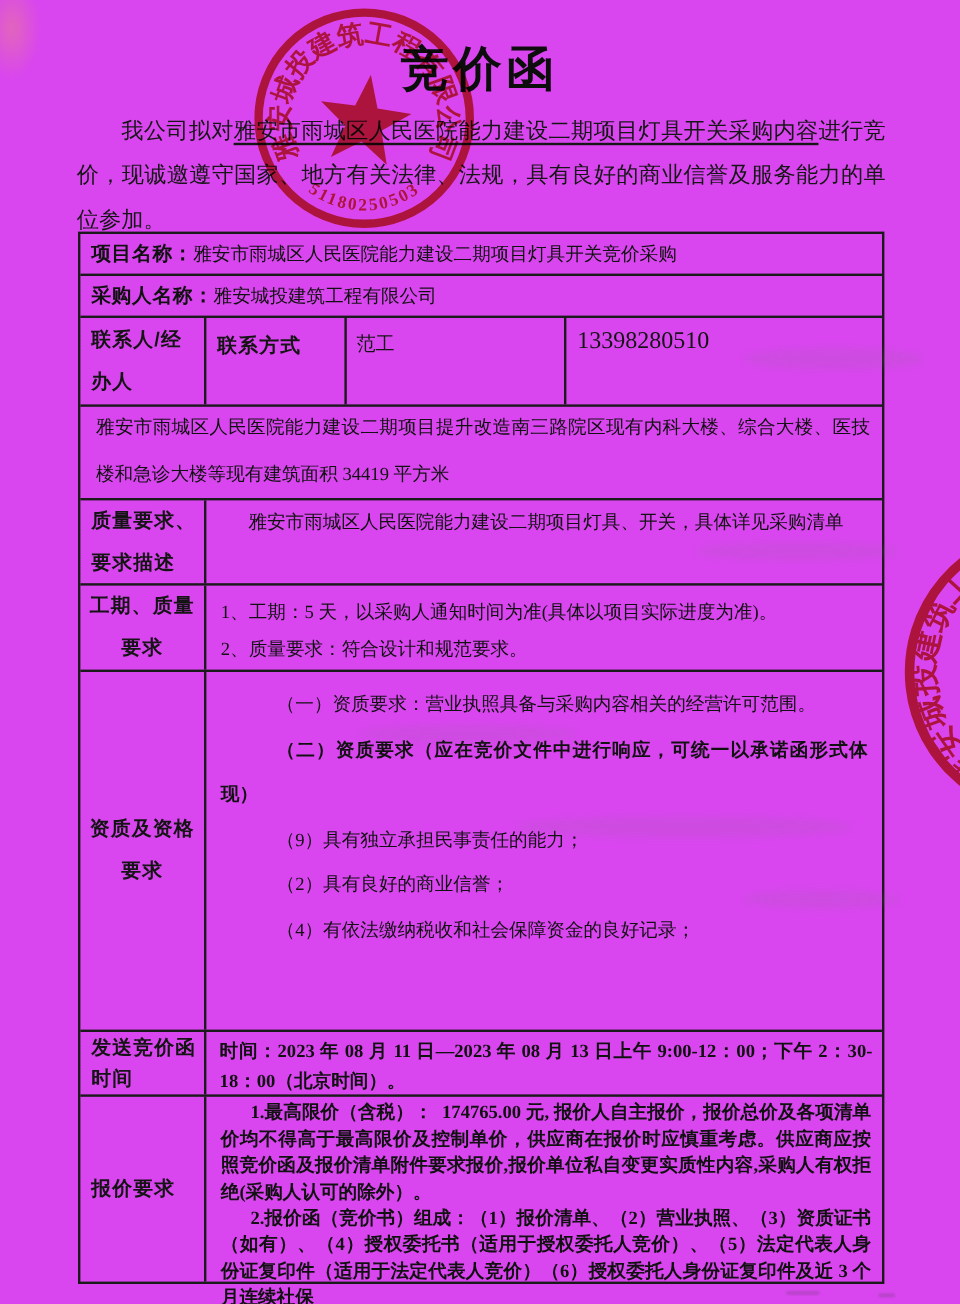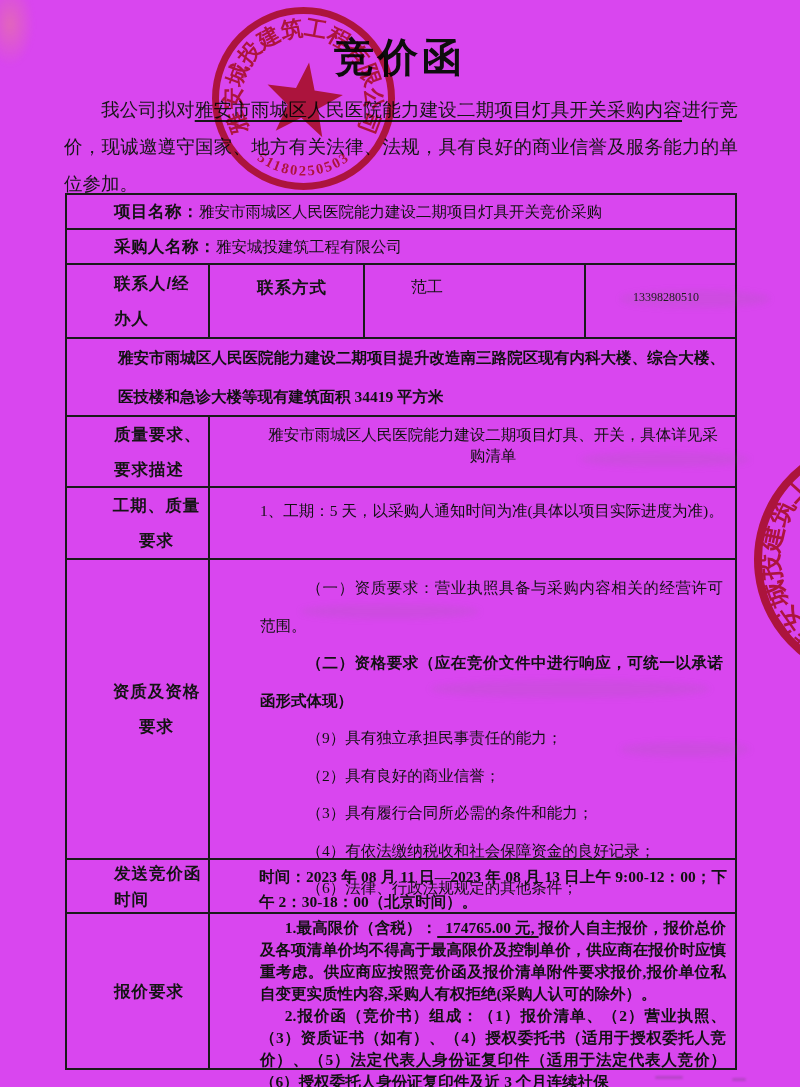--- a/index.html
+++ b/index.html
@@ -22,51 +22,51 @@
     text-indent:2em; color:#161616;
   }
   .u-line { text-decoration:underline; text-decoration-thickness:1.5px; text-underline-offset:4px; }
   
   .tbl {
     position:absolute; left:65px; top:193px; width:672px;
     border:2.5px solid #1a1a1a; background:transparent;
   }
   .tr { display:flex; width:100%; border-bottom:2px solid #1a1a1a; }
   .tr:last-child { border-bottom:none; }
-  .td { position:relative;margin-left:38px; }
+  .td { position:relative; }
   .td-label {
     width:105px; flex:0 0 105px; border-right:2px solid #1a1a1a;
     font-family:"Liberation Sans","DejaVu Sans",sans-serif;
     font-weight:bold; font-size:16.5px; line-height:35px;
     display:flex; align-items:center; padding:2px 4px 2px 9px;
     white-space:pre-line; letter-spacing:1px;
   }
   .td-label.center { justify-content:center; text-align:center; padding-left:4px; }
   .td-content { flex:1 1 auto; font-size:15.5px; color:#111; }
   .inline-label {
     font-family:"Liberation Sans","DejaVu Sans",sans-serif;
     font-weight:bold; font-size:16.5px; letter-spacing:.5px;
   }
   .row-oneline { align-items:center; }
   .row-oneline .cell-full { padding:6px 8px 6px 9px; font-size:15.5px; }
   .val { font-size:15.5px; }
   .c-name   { width:183px; flex:0 0 183px; border-right:2px solid #1a1a1a; padding:12px 6px 0 8px; }
   .c-mlabel { width:117px; flex:0 0 117px; border-right:2px solid #1a1a1a; padding:12px 4px 0 9px;
               font-family:"Liberation Sans","DejaVu Sans",sans-serif; font-weight:bold; font-size:16.5px; letter-spacing:1px; }
-  .c-phone  { flex:1 1 auto; padding:25px 6px 0 9px; font-size:12px; }
-  .brief-text { padding:0 10px 0 13px; line-height:39px; text-align:justify; display:flex; align-items:center; height:100%;font-weight:bold; }
+  .c-phone  { flex:1 1 auto; padding:8px 6px 0 9px; font-size:20px; }
+  .brief-text { padding:0 10px 0 13px; line-height:39px; text-align:justify; display:flex; align-items:flex-end; height:100%; }
   .scope-text { padding:8px 10px 0 13px; text-align:center; }
   .sched-text { padding:7px 10px 0 12px; line-height:31px; }
   .qual-list  { padding:9px 12px 0 12px; }
   .qual-list p { line-height:37.5px; text-indent:3em; text-align:justify; }
   .qual-list p.b { font-weight:bold; }
   .time-text { padding:4px 8px 0 11px; line-height:25px; font-weight:bold; text-align:justify; }
   .quote-text { padding:3px 9px 0 12px; line-height:22px; font-weight:bold; text-align:justify; }
   .quote-text p { text-indent:1.6em; }
-  .u-price { text-decoration:underline; text-decoration-thickness:1.5px; text-underline-offset:3px; }
+  .u-price { text-decoration-thickness:1.5px; text-underline-offset:3px; }
   
   .stamp { position:absolute; mix-blend-mode:multiply; opacity:.9; filter:blur(.3px); }
   .stamp-main { left:206px; top:1px; }
   .stamp-side { left:715px; top:438px; }
   
   .smudge { position:absolute; border-radius:50%; filter:blur(3px); background:rgba(115,115,115,.11); }
   .corner-pink { position:absolute; left:-14px; top:-18px; width:48px; height:84px; border-radius:50%;
     background:radial-gradient(closest-side, rgba(233,128,146,.55), rgba(233,128,146,0)); filter:blur(2px); }
   .dot-mark { position:absolute; height:3px; border-radius:2px; background:rgba(60,60,60,.22); filter:blur(1px); }
 </style>
@@ -109,34 +109,33 @@
       <div class="td td-label">质量要求、
 要求描述</div>
       <div class="td td-content scope-text">雅安市雨城区人民医院能力建设二期项目灯具、开关，具体详见采购清单</div>
     </div>
 
     <div class="tr" style="height:72px">
       <div class="td td-label center">工期、质量
 要求</div>
       <div class="td td-content sched-text">
         <div>1、工期：5 天，以采购人通知时间为准(具体以项目实际进度为准)。</div>
+        <div>2、质量要求：符合设计和规范要求。</div>
       </div>
     </div>
 
     <div class="tr" style="height:300px">
       <div class="td td-label center">资质及资格
 要求</div>
       <div class="td td-content qual-list">
         <p>（一）资质要求：营业执照具备与采购内容相关的经营许可范围。</p>
-        <p class="b">（二）资格要求（应在竞价文件中进行响应，可统一以承诺函形式体现）</p>
+        <p class="b">（二）资质要求（应在竞价文件中进行响应，可统一以承诺函形式体现）</p>
         <p>（9）具有独立承担民事责任的能力；</p>
         <p>（2）具有良好的商业信誉；</p>
-        <p>（3）具有履行合同所必需的条件和能力；</p>
         <p>（4）有依法缴纳税收和社会保障资金的良好记录；</p>
-        <p>（6）法律、行政法规规定的其他条件；</p>
       </div>
     </div>
 
     <div class="tr" style="height:54px">
       <div class="td td-label" style="line-height:26px">发送竞价函
 时间</div>
       <div class="td td-content time-text">时间：2023 年 08 月 11 日—2023 年 08 月 13 日上午 9:00-12：00；下午 2：30-18：00（北京时间）。</div>
     </div>
 
     <div class="tr" style="height:154px">

